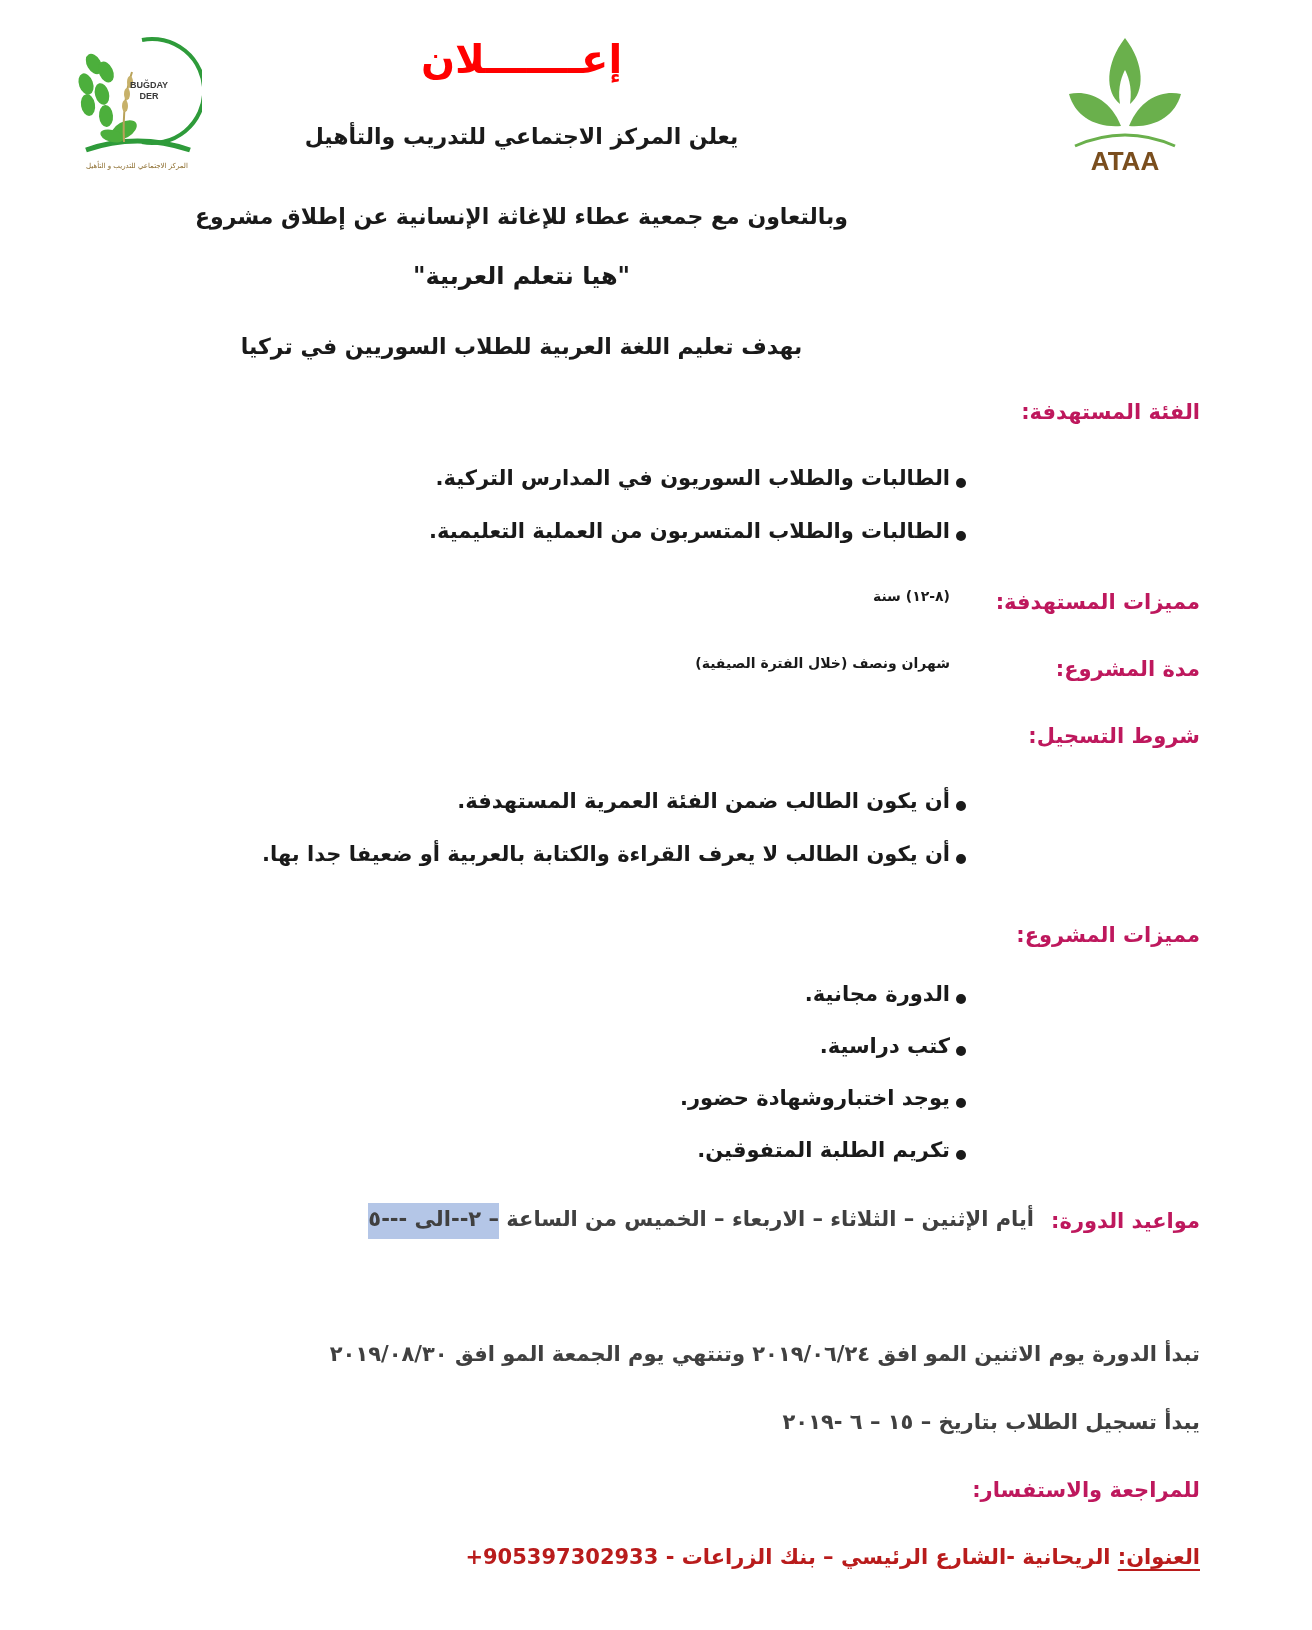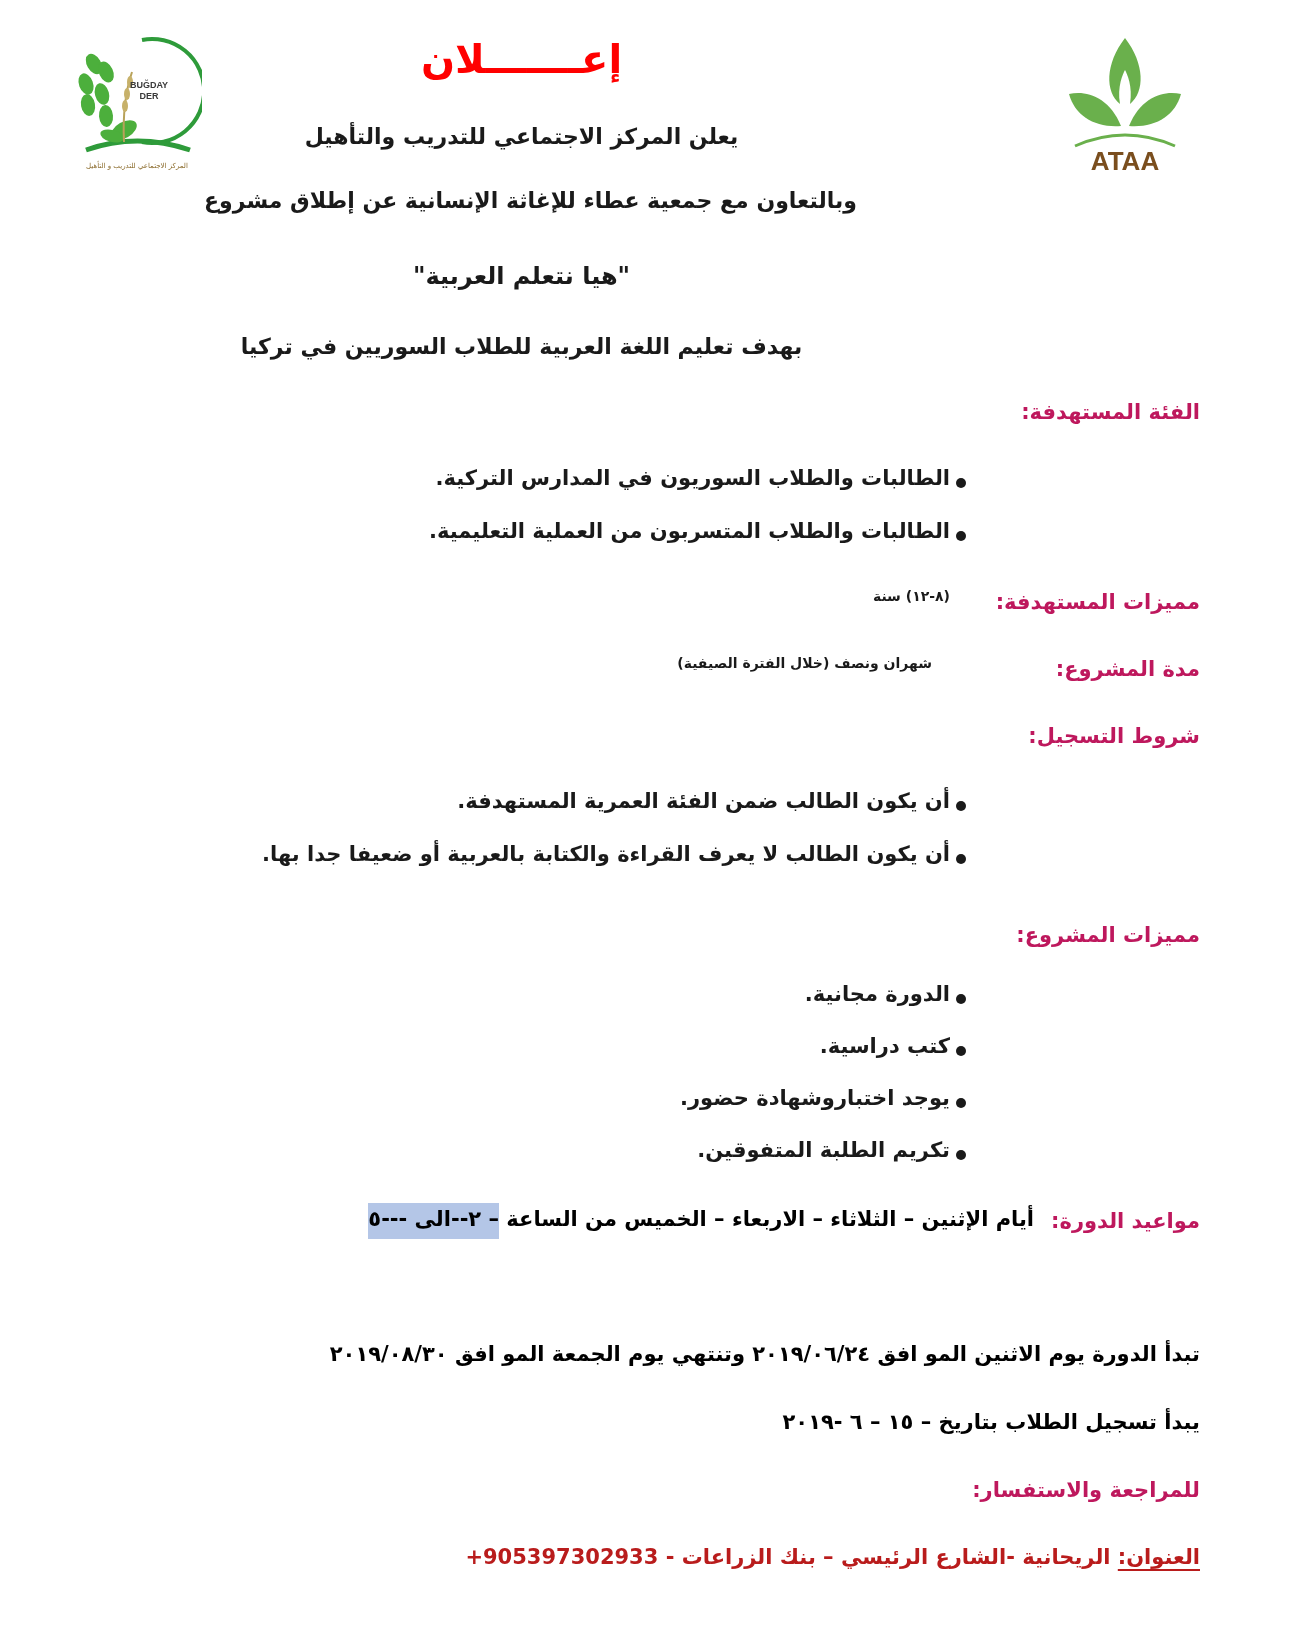--- a/index.html
+++ b/index.html
@@ -12,21 +12,21 @@
     .rtl { direction: rtl; unicode-bidi: embed; white-space: nowrap; }
     .center { left: 0; width: 1043px; text-align: center; }
     .title {
       top: 36px; font-size: 40px; font-weight: bold; color: #ff0000; letter-spacing: 0px;
     }
     .intro { font-size: 22px; font-weight: bold; color: #1a1a1a; }
     .heading {
       right: 112px; font-size: 21px; font-weight: bold; color: #be185d;
       text-decoration-thickness: 2px; text-underline-offset: 5px;
     }
-    .body-text { font-size: 21px; font-weight: bold; color: #000000; }
+    .body-text { font-size: 21px; font-weight: bold; color: #404040; }
     .bullet-row { right: 352px; font-size: 21px; font-weight: bold; color: #1a1a1a; }
     .bullet {
       position: absolute; right: 346px; width: 10px; height: 10px; border-radius: 50%;
       background: #1a1a1a;
     }
     .inline-value { right: 360px; font-size: 14px; font-weight: bold; }
     .highlight { background: #b4c6e7; padding: 4px 0 8px 0; }
     .red { color: #b91c1c; }
     .u { text-decoration: underline; text-decoration-thickness: 2px; text-underline-offset: 5px; }
     .logo { position: absolute; }
@@ -66,35 +66,35 @@
     <path d="M 4 60 C 20 56 44 62 56 92 C 30 94 10 82 4 60 Z" fill="#6ab04c"></path>
     <path d="M 116 60 C 100 56 76 62 64 92 C 90 94 110 82 116 60 Z" fill="#6ab04c"></path>
     <path d="M 10 112 Q 60 90 110 112" fill="none" stroke="#6ab04c" stroke-width="3"></path>
     <text x="60" y="136" text-anchor="middle" font-family="Liberation Sans, sans-serif" font-size="26" font-weight="bold" fill="#7a4e1e">ATAA</text>
   </svg>
 </div>
 
 <div class="abs center rtl title">إعـــــــلان</div>
 
 <div class="abs center rtl intro" style="top:124px;">يعلن المركز الاجتماعي للتدريب والتأهيل</div>
-<div class="abs center rtl intro" style="top:188px;margin-left:9px;">وبالتعاون مع جمعية عطاء للإغاثة الإنسانية عن إطلاق مشروع</div>
+<div class="abs center rtl intro" style="top:204px;">وبالتعاون مع جمعية عطاء للإغاثة الإنسانية عن إطلاق مشروع</div>
 <div class="abs center rtl intro" style="top:262px; font-size:24px;">"هيا نتعلم العربية"</div>
 <div class="abs center rtl intro" style="top:334px;">بهدف تعليم اللغة العربية للطلاب السوريين في تركيا</div>
 
 <div class="abs rtl heading" style="top:400px;">الفئة المستهدفة:</div>
 <div class="bullet" style="top:478px;"></div>
 <div class="abs rtl bullet-row" style="top:466px; right:362px;">الطالبات والطلاب السوريون في المدارس التركية.</div>
 <div class="bullet" style="top:531px;"></div>
 <div class="abs rtl bullet-row" style="top:519px; right:362px;">الطالبات والطلاب المتسربون من العملية التعليمية.</div>
 
 <div class="abs rtl heading" style="top:590px;">مميزات المستهدفة:</div>
 <div class="abs rtl inline-value" style="top:588px; right:362px;">(٨-١٢) سنة</div>
 
 <div class="abs rtl heading" style="top:657px;">مدة المشروع:</div>
-<div class="abs rtl inline-value" style="top:655px; right:380px;">شهران ونصف (خلال الفترة الصيفية)</div>
+<div class="abs rtl inline-value" style="top:655px; right:362px;">شهران ونصف (خلال الفترة الصيفية)</div>
 
 <div class="abs rtl heading" style="top:724px;">شروط التسجيل:</div>
 <div class="bullet" style="top:801px;"></div>
 <div class="abs rtl bullet-row" style="top:789px; right:362px;">أن يكون الطالب ضمن الفئة العمرية المستهدفة.</div>
 <div class="bullet" style="top:854px;"></div>
 <div class="abs rtl bullet-row" style="top:842px; right:362px;">أن يكون الطالب لا يعرف القراءة والكتابة بالعربية أو ضعيفا جدا بها.</div>
 
 <div class="abs rtl heading" style="top:915px;margin-top:8px;">مميزات المشروع:</div>
 <div class="bullet" style="top:994px;"></div>
 <div class="abs rtl bullet-row" style="top:982px; right:362px;">الدورة مجانية.</div>

